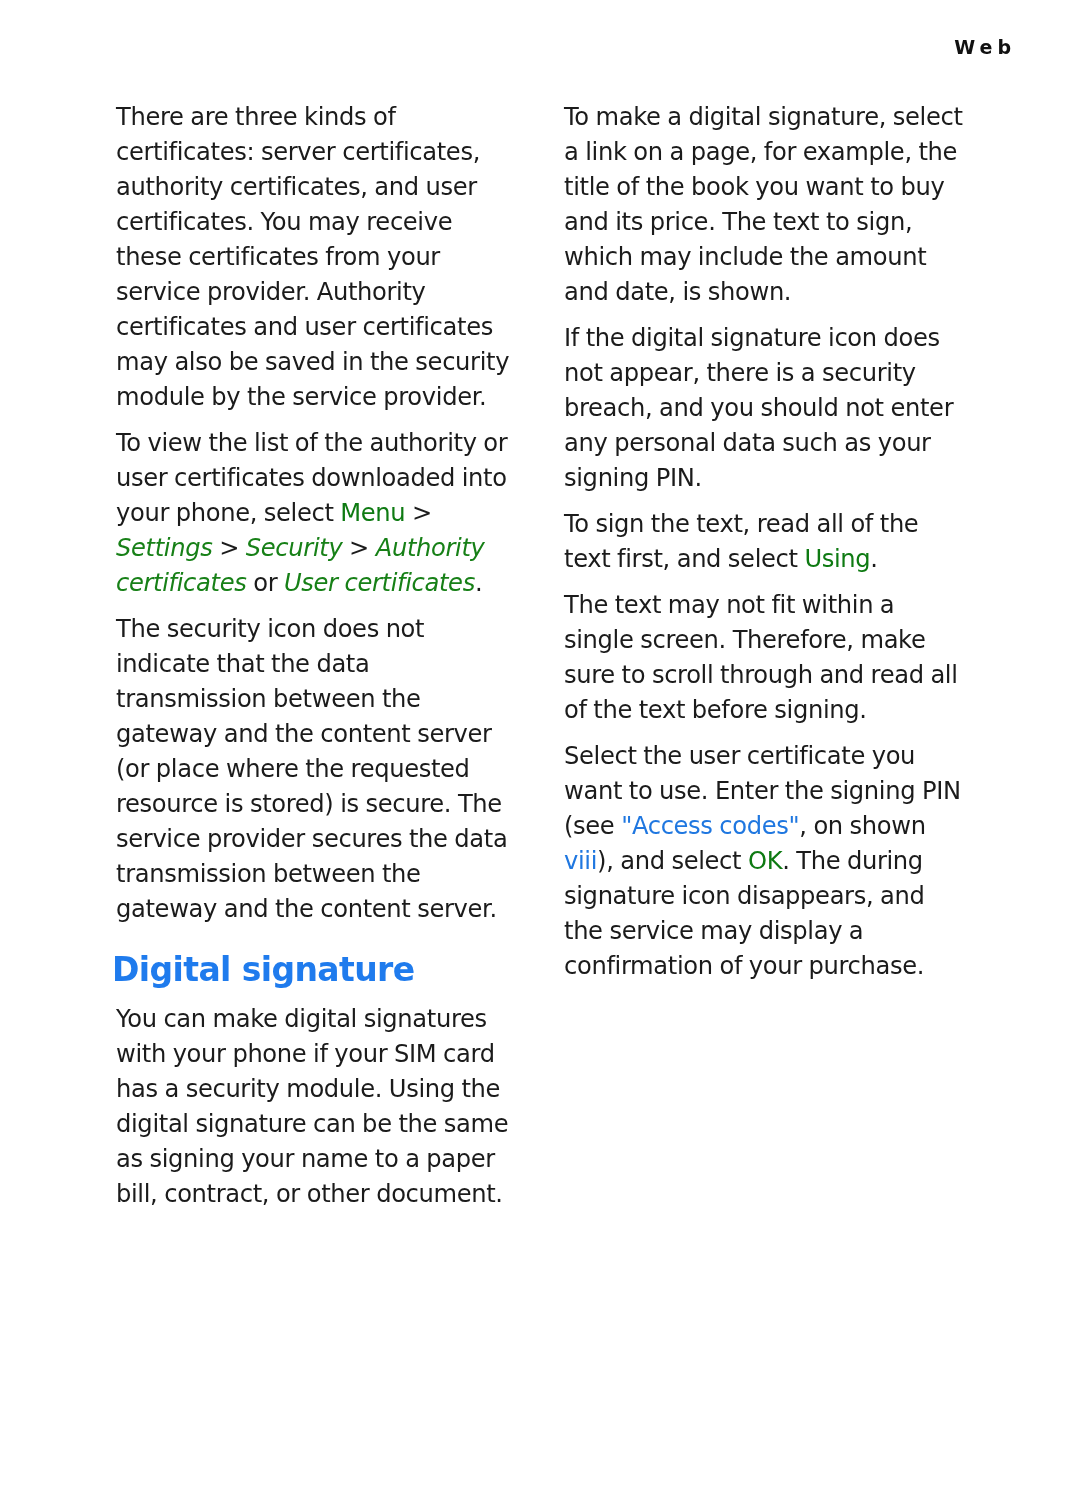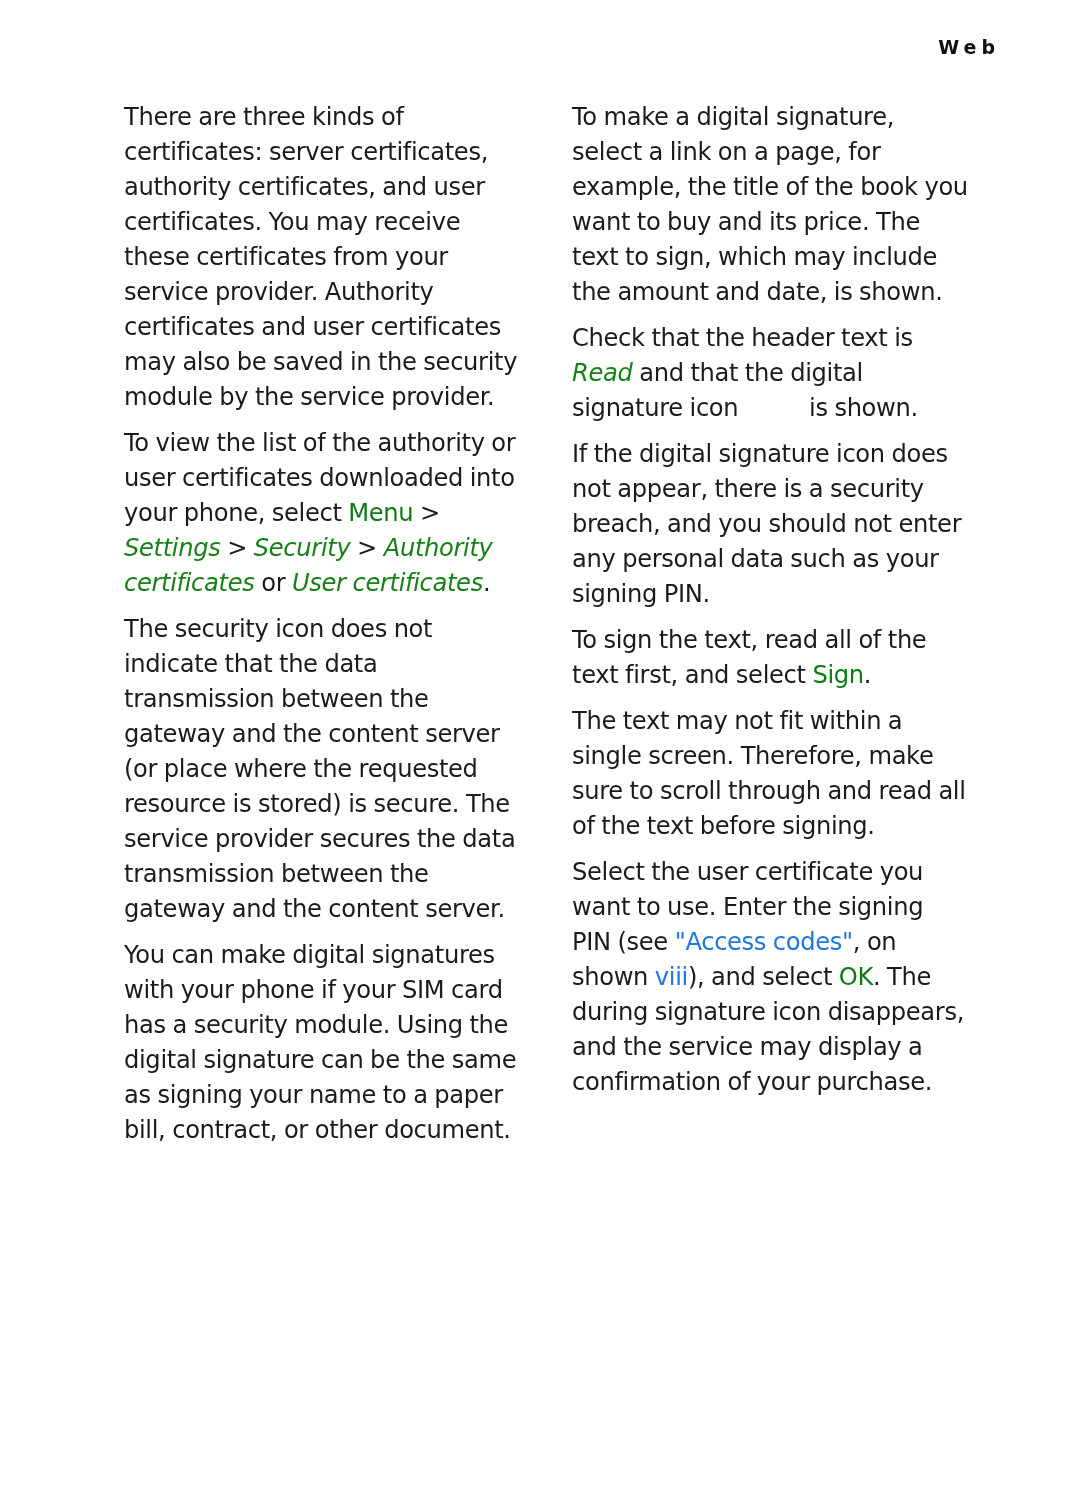--- a/index.html
+++ b/index.html
@@ -18,21 +18,21 @@
 
   .page {
     position: absolute;
     inset: 0;
   }
 
   
   .running-head {
     position: absolute;
     top: 36px;
-    right: 80px;
+    right: 64px;
     font-family: "DejaVu Sans", sans-serif;
     font-size: 19px;
     font-weight: 700;
     letter-spacing: 5px;
     color: #111111;
   }
 
   
   .columns {
     position: absolute;
@@ -42,21 +42,21 @@
     height: 1230px;
     display: flex;
     gap: 40px;
   }
   .col {
     width: 408px;
     flex: 0 0 408px;
   }
 
   p.para {
-    margin: 0 0 11px 12px;
+    margin: 0 0 11px 4px;
     font-family: "DejaVu Sans", sans-serif;
     font-size: 24.2px;
     line-height: 35px;
     color: #1b1b1b;
     letter-spacing: -0.35px;
     word-spacing: -0.6px;
     text-align: left;
   }
 
   
@@ -131,37 +131,35 @@
 
       <p class="para">There are three kinds of certificates: server certificates, authority certificates, and user certificates. You may receive these certificates from your service provider. Authority certificates and user certificates may also be saved in the security module by the service provider.</p>
 
       <p class="para">
         <span>To view the list of the authority or user certificates downloaded into your phone, select </span><span class="g">Menu</span><span class="sep"> &gt; </span><span class="gi">Settings</span><span class="sep"> &gt; </span><span class="gi">Security</span><span class="sep"> &gt; </span><span class="gi">Authority certificates</span><span class="sep"> or </span><span class="gi">User certificates</span><span class="sep">.</span>
       </p>
 
 
       <p class="para">The security icon does not indicate that the data transmission between the gateway and the content server (or place where the requested resource is stored) is secure. The service provider secures the data transmission between the gateway and the content server.</p>
 
+      <h2 class="section-title">Digital signature</h2>
 
       <p class="para">You can make digital signatures with your phone if your SIM card has a security module. Using the digital signature can be the same as signing your name to a paper bill, contract, or other document.</p>
 
     </div>
 
     <div class="col">
 
       <p class="para">To make a digital signature, select a link on a page, for example, the title of the book you want to buy and its price. The text to sign, which may include the amount and date, is shown.</p>
 
-      <p class="para">
-        <span>Check that the header text is </span><span class="gi">Read</span><span> and that the digital signature icon </span><span class="icon-gap narrow"></span><span>is shown.</span>
-      </p>
 
       <p class="para">If the digital signature icon does not appear, there is a security breach, and you should not enter any personal data such as your signing PIN.</p>
 
       <p class="para">
-        <span>To sign the text, read all of the text first, and select </span><span class="g">Sign</span><span>.</span>
+        <span>To sign the text, read all of the text first, and select </span><span class="g">Using</span><span>.</span>
       </p>
 
       <p class="para">The text may not fit within a single screen. Therefore, make sure to scroll through and read all of the text before signing.</p>
 
       <p class="para">
         <span>Select the user certificate you want to use. Enter the signing PIN (see </span><span class="lnk">"Access codes"</span><span>, on shown </span><span class="lnk">viii</span><span>), and select </span><span class="g">OK</span><span>. The during signature icon disappears, and the service may display a confirmation of your purchase.</span>
       </p>
 
     </div>
   </div>

